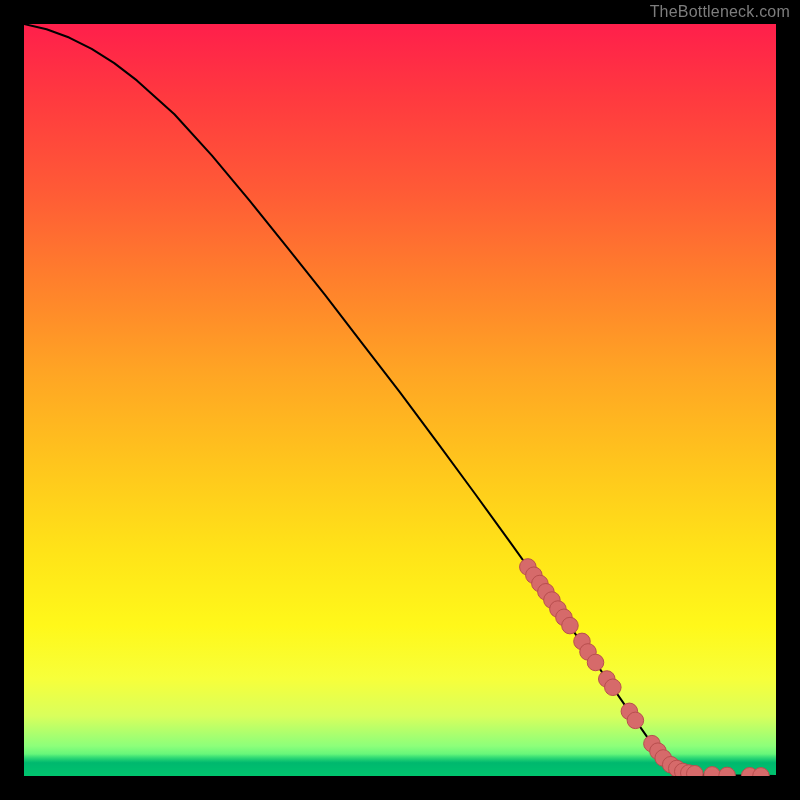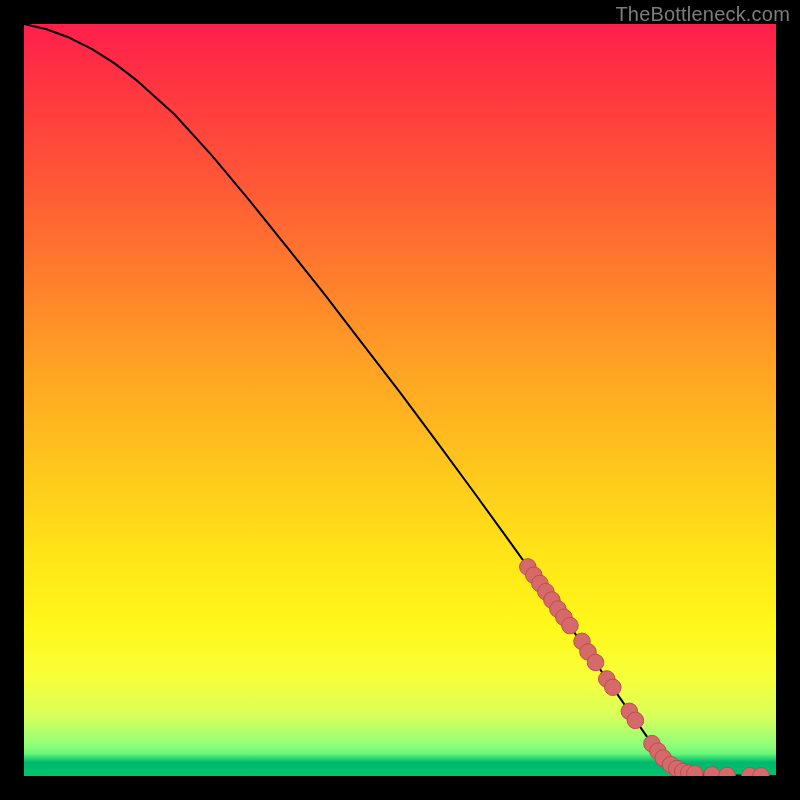--- a/index.html
+++ b/index.html
@@ -51,21 +51,21 @@
   }
   svg.overlay {
     position: absolute;
     left: 0;
     top: 0;
   }
   .watermark {
     position: absolute;
     top: 3px;
     right: 10px;
-    font-size: 20px;
+    font-size: 16px;
     font-weight: 400;
     color: #7d7d7d;
     letter-spacing: 0.2px;
     user-select: none;
   }
 </style>
 </head>
 <body>
 
 <div class="stage">

